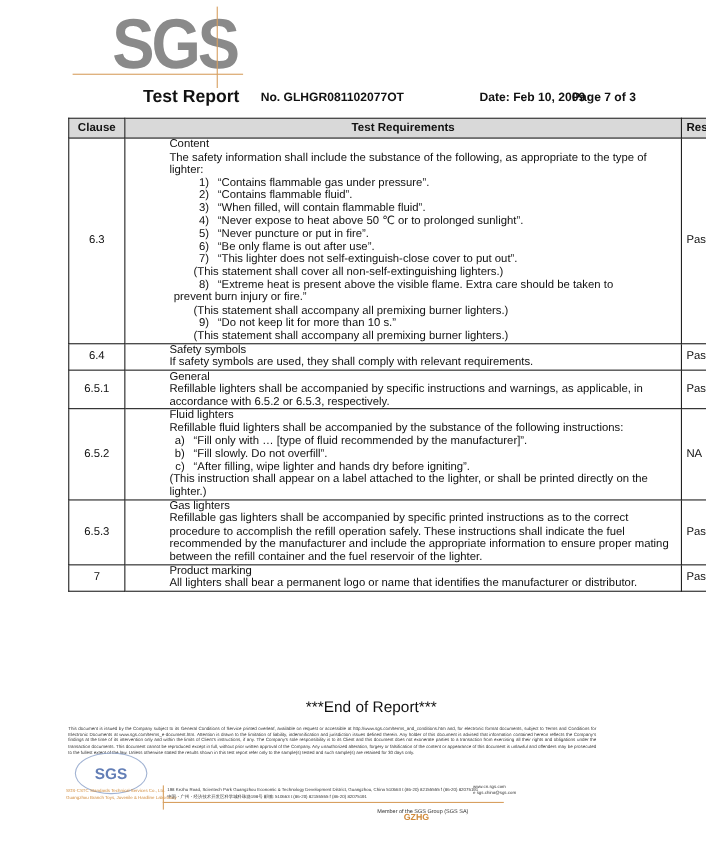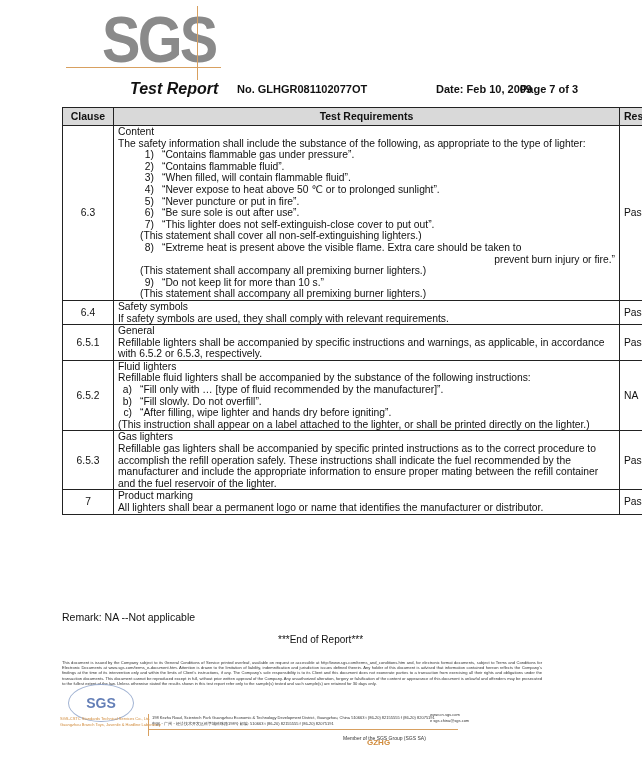--- a/index.html
+++ b/index.html
@@ -9,44 +9,44 @@
   
   .logo { position: absolute; left: 66px; top: 4px; width: 160px; height: 76px; }
   .logo-text { position: absolute; left: 36px; top: 4px; font-size: 64px; font-weight: bold;
                color: #8a8a8a; letter-spacing: -3px; transform: scaleX(0.9); transform-origin: left top;
                line-height: 64px; font-family: "Liberation Sans", sans-serif; }
   .logo-hline { position: absolute; left: 0; top: 63px; width: 155px; height: 1px; background: #d8a060; }
   .logo-vline { position: absolute; left: 131px; top: 2px; width: 1px; height: 74px; background: #d8a060; }
 
   
   .hdr { position: absolute; top: 80px; left: 0; width: 642px; height: 22px; }
-  .hdr .title { position: absolute; left: 130px; top: 0; font-size: 16px; font-weight: bold; font-style: italic; }
+  .hdr .title { position: absolute; left: 130px; top: 0; font-size: 16px; font-weight: bold; }
   .hdr .no { position: absolute; left: 237px; top: 3px; font-size: 11px; font-weight: bold; }
   .hdr .date { position: absolute; left: 400px; top: 3px; font-size: 11px; font-weight: bold; margin-left: 36px; }
   .hdr .page { position: absolute; left: 520px; top: 3px; font-size: 11px; font-weight: bold; }
 
   
   table.req { position: absolute; left: 62px; top: 107px; width: 605px; border-collapse: collapse;
               font-size: 10.3px; line-height: 11.6px; }
   table.req th, table.req td { border: 1px solid #222; padding: 0 4px; vertical-align: middle; }
   table.req th { background: #d9d9d9; font-weight: bold; height: 17px; font-size: 10.5px; }
   .c-clause { width: 42px; text-align: center; }
   .c-result { width: 38px; text-align: left; }
   .c-req { text-align: left; }
-  .li { display: block; }
+  .li { display: block; margin-left: 36px; }
   .li .num { display: inline-block; width: 22px; text-align: right; margin-right: 8px; }
   .ind1 { padding-left: 14px; }
   .note2 { padding-left: 22px; }
-  .ind-wrap { padding-left: 4px; text-align: right; }
+  .ind-wrap { padding-left: 4px; }
   .ab .num { display: inline-block; width: 14px; margin-right: 8px; }
 
   
   .remark { position: absolute; left: 62px; top: 610px; font-size: 10.5px; line-height: 14px; }
   .remark .r2 { padding-left: 43px; }
-  .end { position: absolute; left: 278px; top: 634px; font-size: 10px; }
+  .end { position: absolute; left: 278px; top: 634px; font-size: 14px; }
 
   
   .disclaimer { position: absolute; left: 62px; top: 660px; width: 480px; font-size: 4.1px; line-height: 5.2px;
                 color: #333; text-align: justify; }
   .stamp { position: absolute; left: 68px; top: 684px; width: 64px; height: 36px; border: 1px solid #8aa0c8;
            border-radius: 50%; color: #3d5fa5; font-weight: bold; font-size: 14px; text-align: center; line-height: 36px; opacity: 0.8; }
   .foot-left { position: absolute; left: 60px; top: 716px; width: 120px; font-size: 4px; line-height: 6px; color: #d08a3a; }
   .foot-vline { position: absolute; left: 148px; top: 714px; width: 1px; height: 22px; background: #d8a060; }
   .foot-addr { position: absolute; left: 152px; top: 715px; width: 330px; font-size: 4px; line-height: 6px; color: #333; }
   .foot-gzhg { position: absolute; left: 367px; top: 738px; font-size: 8px; font-weight: bold; color: #d08a3a; text-align: right; }
@@ -83,21 +83,21 @@
     <tr>
       <td class="c-clause">6.3</td>
       <td class="c-req">
         <span class="li">Content</span>
         <span class="li">The safety information shall include the substance of the following, as appropriate to the type of lighter:</span>
         <span class="li ind1"><span class="num">1)</span><span>“Contains flammable gas under pressure”.</span></span>
         <span class="li ind1"><span class="num">2)</span><span>“Contains flammable fluid”.</span></span>
         <span class="li ind1"><span class="num">3)</span><span>“When filled, will contain flammable fluid”.</span></span>
         <span class="li ind1"><span class="num">4)</span><span>“Never expose to heat above 50 ℃ or to prolonged sunlight”.</span></span>
         <span class="li ind1"><span class="num">5)</span><span>“Never puncture or put in fire”.</span></span>
-        <span class="li ind1"><span class="num">6)</span><span>“Be sure sole is out after use”.</span></span>
+        <span class="li ind1"><span class="num">6)</span><span>“Be only flame is out after use”.</span></span>
         <span class="li ind1"><span class="num">7)</span><span>“This lighter does not self-extinguish-close cover to put out”.</span></span>
         <span class="li note2">(This statement shall cover all non-self-extinguishing lighters.)</span>
         <span class="li ind1"><span class="num">8)</span><span>“Extreme heat is present above the visible flame. Extra care should be taken to</span></span>
         <span class="li ind-wrap">prevent burn injury or fire.”</span>
         <span class="li note2">(This statement shall accompany all premixing burner lighters.)</span>
         <span class="li ind1"><span class="num">9)</span><span>“Do not keep lit for more than 10 s.”</span></span>
         <span class="li note2">(This statement shall accompany all premixing burner lighters.)</span>
       </td>
       <td class="c-result">Pass</td>
     </tr>
@@ -148,21 +148,20 @@
       <td class="c-req">
         <span class="li">Product marking</span>
         <span class="li">All lighters shall bear a permanent logo or name that identifies the manufacturer or distributor.</span>
       </td>
       <td class="c-result">Pass</td>
     </tr>
   </tbody>
 </table>
 
 <div class="remark">
-  <div>Remark: NA --Not applicable</div>
 </div>
 <div class="end">***End of Report***</div>
 
 <div class="disclaimer">This document is issued by the Company subject to its General Conditions of Service printed overleaf, available on request or accessible at http://www.sgs.com/terms_and_conditions.htm and, for electronic format documents, subject to Terms and Conditions for Electronic Documents at www.sgs.com/terms_e-document.htm. Attention is drawn to the limitation of liability, indemnification and jurisdiction issues defined therein. Any holder of this document is advised that information contained hereon reflects the Company's findings at the time of its intervention only and within the limits of Client's instructions, if any. The Company's sole responsibility is to its Client and this document does not exonerate parties to a transaction from exercising all their rights and obligations under the transaction documents. This document cannot be reproduced except in full, without prior written approval of the Company. Any unauthorized alteration, forgery or falsification of the content or appearance of this document is unlawful and offenders may be prosecuted to the fullest extent of the law. Unless otherwise stated the results shown in this test report refer only to the sample(s) tested and such sample(s) are retained for 30 days only.</div>
 <div class="stamp">SGS</div>
 <div class="foot-left">
   <div>SGS-CSTC Standards Technical Services Co., Ltd.</div>
   <div>Guangzhou Branch Toys, Juvenile &amp; Hardline Laboratory</div>
 </div>
 <div class="foot-vline"></div>

